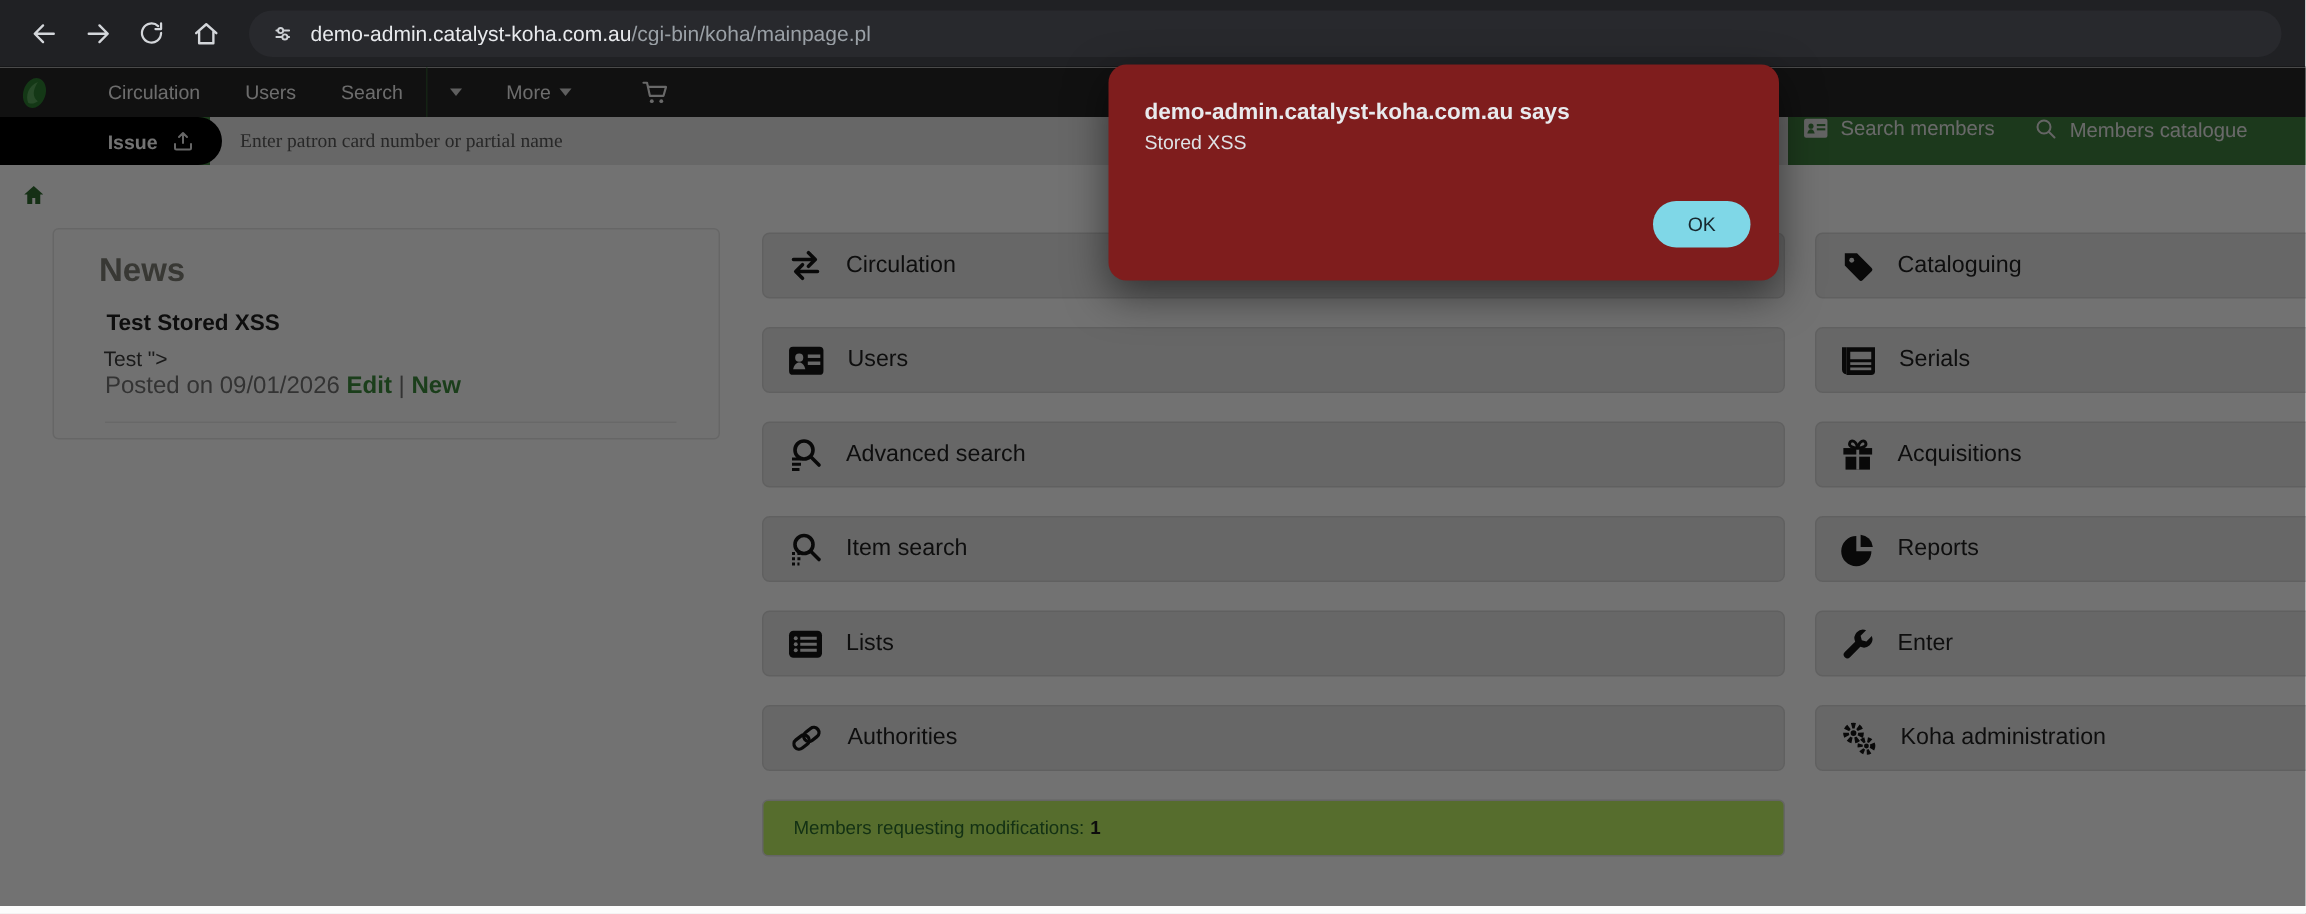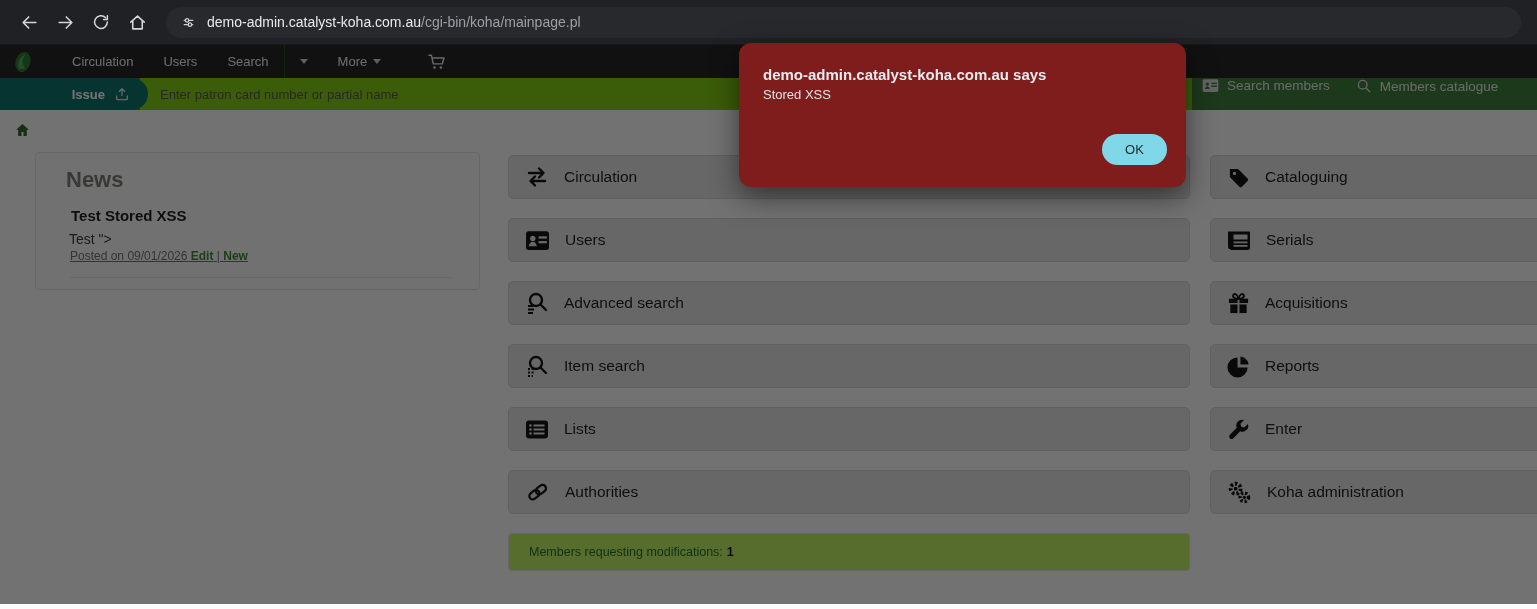--- a/index.html
+++ b/index.html
@@ -29,46 +29,46 @@
   .koha-logo { width:21px; height:24px; margin-right:24px; }
   .nav-item { padding:0 15px; height:33px; display:flex; align-items:center; gap:6px; cursor:pointer; }
   .nav-sep { width:1px; height:33px; background:#2e4f2e; }
   .caret { width:0; height:0; border-left:4px solid transparent; border-right:4px solid transparent;
            border-top:5px solid #d2d2d2; }
   .cart-btn { margin-left:16px; }
   .cart-btn svg { stroke:#e8e8e8; fill:none; stroke-width:1.8; stroke-linecap:round; stroke-linejoin:round; }
 
   
   .greenbar { height:32px; background:#3f7f3f; position:relative; display:flex; align-items:center; }
-  .issue-tab { position:absolute; left:0; top:0; height:32px; width:148px; background:#0f766e;
+  .issue-tab { position:absolute; left:0; top:0; height:32px; width:148px; background:#000000;
                border-radius:0 16px 16px 0; display:flex; align-items:center; justify-content:flex-end;
                padding-right:18px; gap:9px; color:#fff; font-weight:bold; font-size:13px; z-index:2; cursor:pointer; }
   .issue-tab svg { stroke:#e2e2e2; fill:none; stroke-width:2; stroke-linecap:round; stroke-linejoin:round; }
   .patron-input { position:absolute; left:140px; top:0; height:32px; width:1052px; border:none;
-                  background:#84cc16; padding-left:20px; font-size:13px; color:#333;
-                  font-family:Liberation Sans, sans-serif; outline:none; z-index:1; }
+                  background:#e5e5e5; padding-left:20px; font-size:13px; color:#333;
+                  font-family:Liberation Serif, serif; outline:none; z-index:1; }
   .patron-input::placeholder { color:#585858; }
   .greenbar-links { position:absolute; left:1202px; top:0; height:32px; display:flex; align-items:flex-start;
                     gap:26px; color:#e9e9e9; font-size:13.5px; z-index:1; }
   .gb-link { display:flex; align-items:center; gap:8px; cursor:pointer; white-space:nowrap; }
   .gb-link svg.stroked { stroke:#e0e0e0; fill:none; stroke-width:2; stroke-linecap:round; }
 
   
   .breadcrumb { height:40px; background:#fcfcfc; display:flex; align-items:center; padding-left:14px; }
 
   
   .content { position:relative; height:459px; background:#fcfcfc; }
 
   .news-card { position:absolute; left:35px; top:2px; width:445px; min-height:138px;
                background:#fbfbfb; border:1px solid #e3e3e3; border-radius:4px; padding:14px 28px 10px 30px; }
   .news-h { font-size:22px; font-weight:bold; color:#7d7d74; margin-bottom:14px; }
   .news-title { font-size:15px; font-weight:bold; color:#1f1f1f; margin-left:5px; }
   .news-body { font-size:14px; color:#3c3c3c; margin:7px 0 2px 3px; }
-  .news-meta { font-size:12px; color:#727272; margin-left:4px; padding-bottom:14px;
-               border-bottom:1px solid #e7e7e7;text-decoration:underline; }
+  .news-meta { font-size:16px; color:#727272; margin-left:4px; padding-bottom:14px;
+               border-bottom:1px solid #e7e7e7; }
   .news-meta a { color:#3d8b3d; text-decoration:none; font-weight:bold; cursor:pointer; }
 
   .menu-col { position:absolute; top:5px; }
   .col-center { left:508px; width:682px; }
   .col-right { left:1210px; width:500px; }
   .menu-btn { height:44px; margin-bottom:19px; background:#e4e4e4; border:1px solid #d6d6d6;
               border-radius:5px; display:flex; align-items:center; padding-left:16px; gap:15px;
               font-size:15.5px; color:#1f1f1f; cursor:pointer; }
   .menu-btn svg { flex:0 0 auto; }
   .mi-fill { fill:#141414; }

